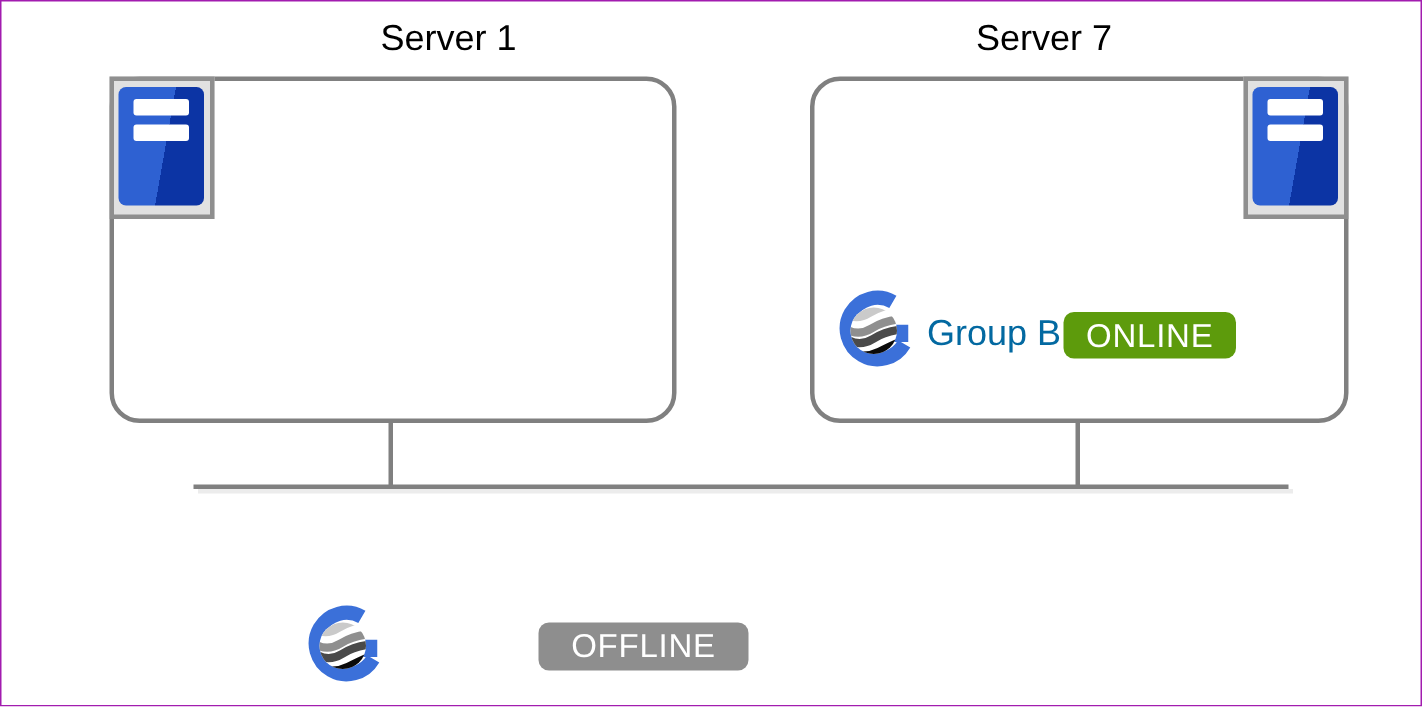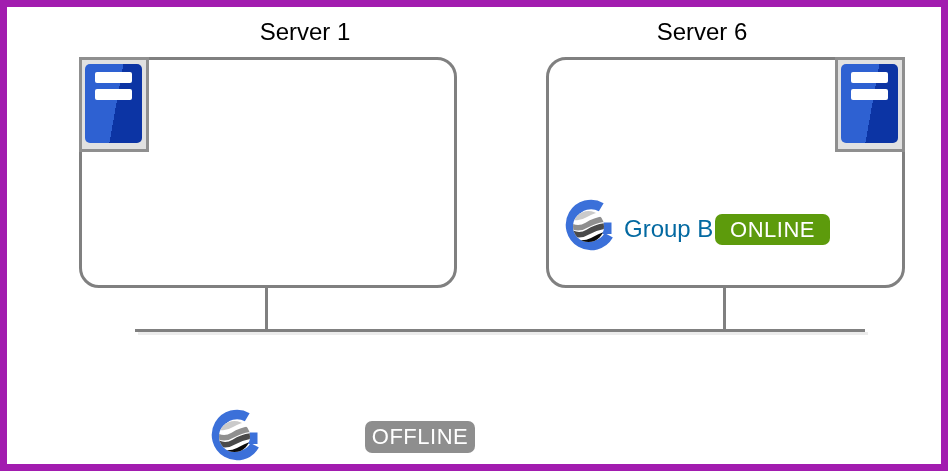--- a/index.html
+++ b/index.html
@@ -1,17 +1,17 @@
 <!DOCTYPE html>
 <html style="--status-online: #5d9b0c; --status-offline: #8e8e8e; --line-gray: #808080; --icon-frame-bg: #e1e1e1; --icon-frame-border: #8f8f8f; --server-blue-light: #2e61d2; --server-blue-dark: #0c34a4; --logo-blue: #3b70d9;"><head>
 <meta charset="utf-8">
 <style>
   html,body{margin:0;padding:0;background:#fff;font-family:"Liberation Sans",sans-serif;}
   .frame{position:relative;width:948px;height:471px;box-sizing:border-box;
-         border:7px solid #a21caf;background:#ffffff;overflow:hidden;}
+         border:1px solid #a21caf;background:#ffffff;overflow:hidden;}
 
   
   .server-box{position:absolute;box-sizing:border-box;border:3px solid var(--line-gray);
               border-radius:20px;background:#fff;}
   .server-box.s1{left:72px;top:50px;width:378px;height:231px;}
   .server-box.s2{left:539px;top:50px;width:359px;height:231px;}
 
   .server-label{position:absolute;top:12px;width:200px;text-align:center;
                 font-size:24px;line-height:26px;color:#000;}
   .server-label.l1{left:198px;}
@@ -36,32 +36,32 @@
   
   .group-logo{position:absolute;width:54px;height:54px;}
   .group-logo.gb{left:558px;top:192px;}
   .group-logo.ga{left:204px;top:402px;}
   .group-name{position:absolute;font-size:24px;line-height:26px;color:#0369a1;white-space:nowrap;}
   .group-name.gb{left:617px;top:209px;}
   .group-name.ga{left:265px;top:417px;}
   .status-badge{position:absolute;display:flex;align-items:center;justify-content:center;
                 color:#fff;font-size:22px;letter-spacing:0.5px;border-radius:7px;}
   .status-badge.online{left:708px;top:207px;width:115px;height:31px;background:var(--status-online);text-align:center;}
-  .status-badge.offline{left:358px;top:414px;width:110px;height:32px;background:var(--status-offline);}
+  .status-badge.offline{left:358px;top:414px;width:140px;height:32px;background:var(--status-offline);}
 
   .g-ring{fill:none;stroke:var(--logo-blue);stroke-width:9.5px;}
   .g-bar{fill:var(--logo-blue);}
 </style>
 </head>
 <body>
 
 <div class="frame">
 
   <div class="server-label l1">Server 1</div>
-  <div class="server-label l2">Server 6</div>
+  <div class="server-label l2">Server 7</div>
 
   <div class="server-box s1"></div>
   <div class="server-box s2"></div>
 
   <div class="srv-icon i1">
     <div class="srv-chassis">
       <div class="srv-bar b1"></div>
       <div class="srv-bar b2"></div>
     </div>
   </div>

